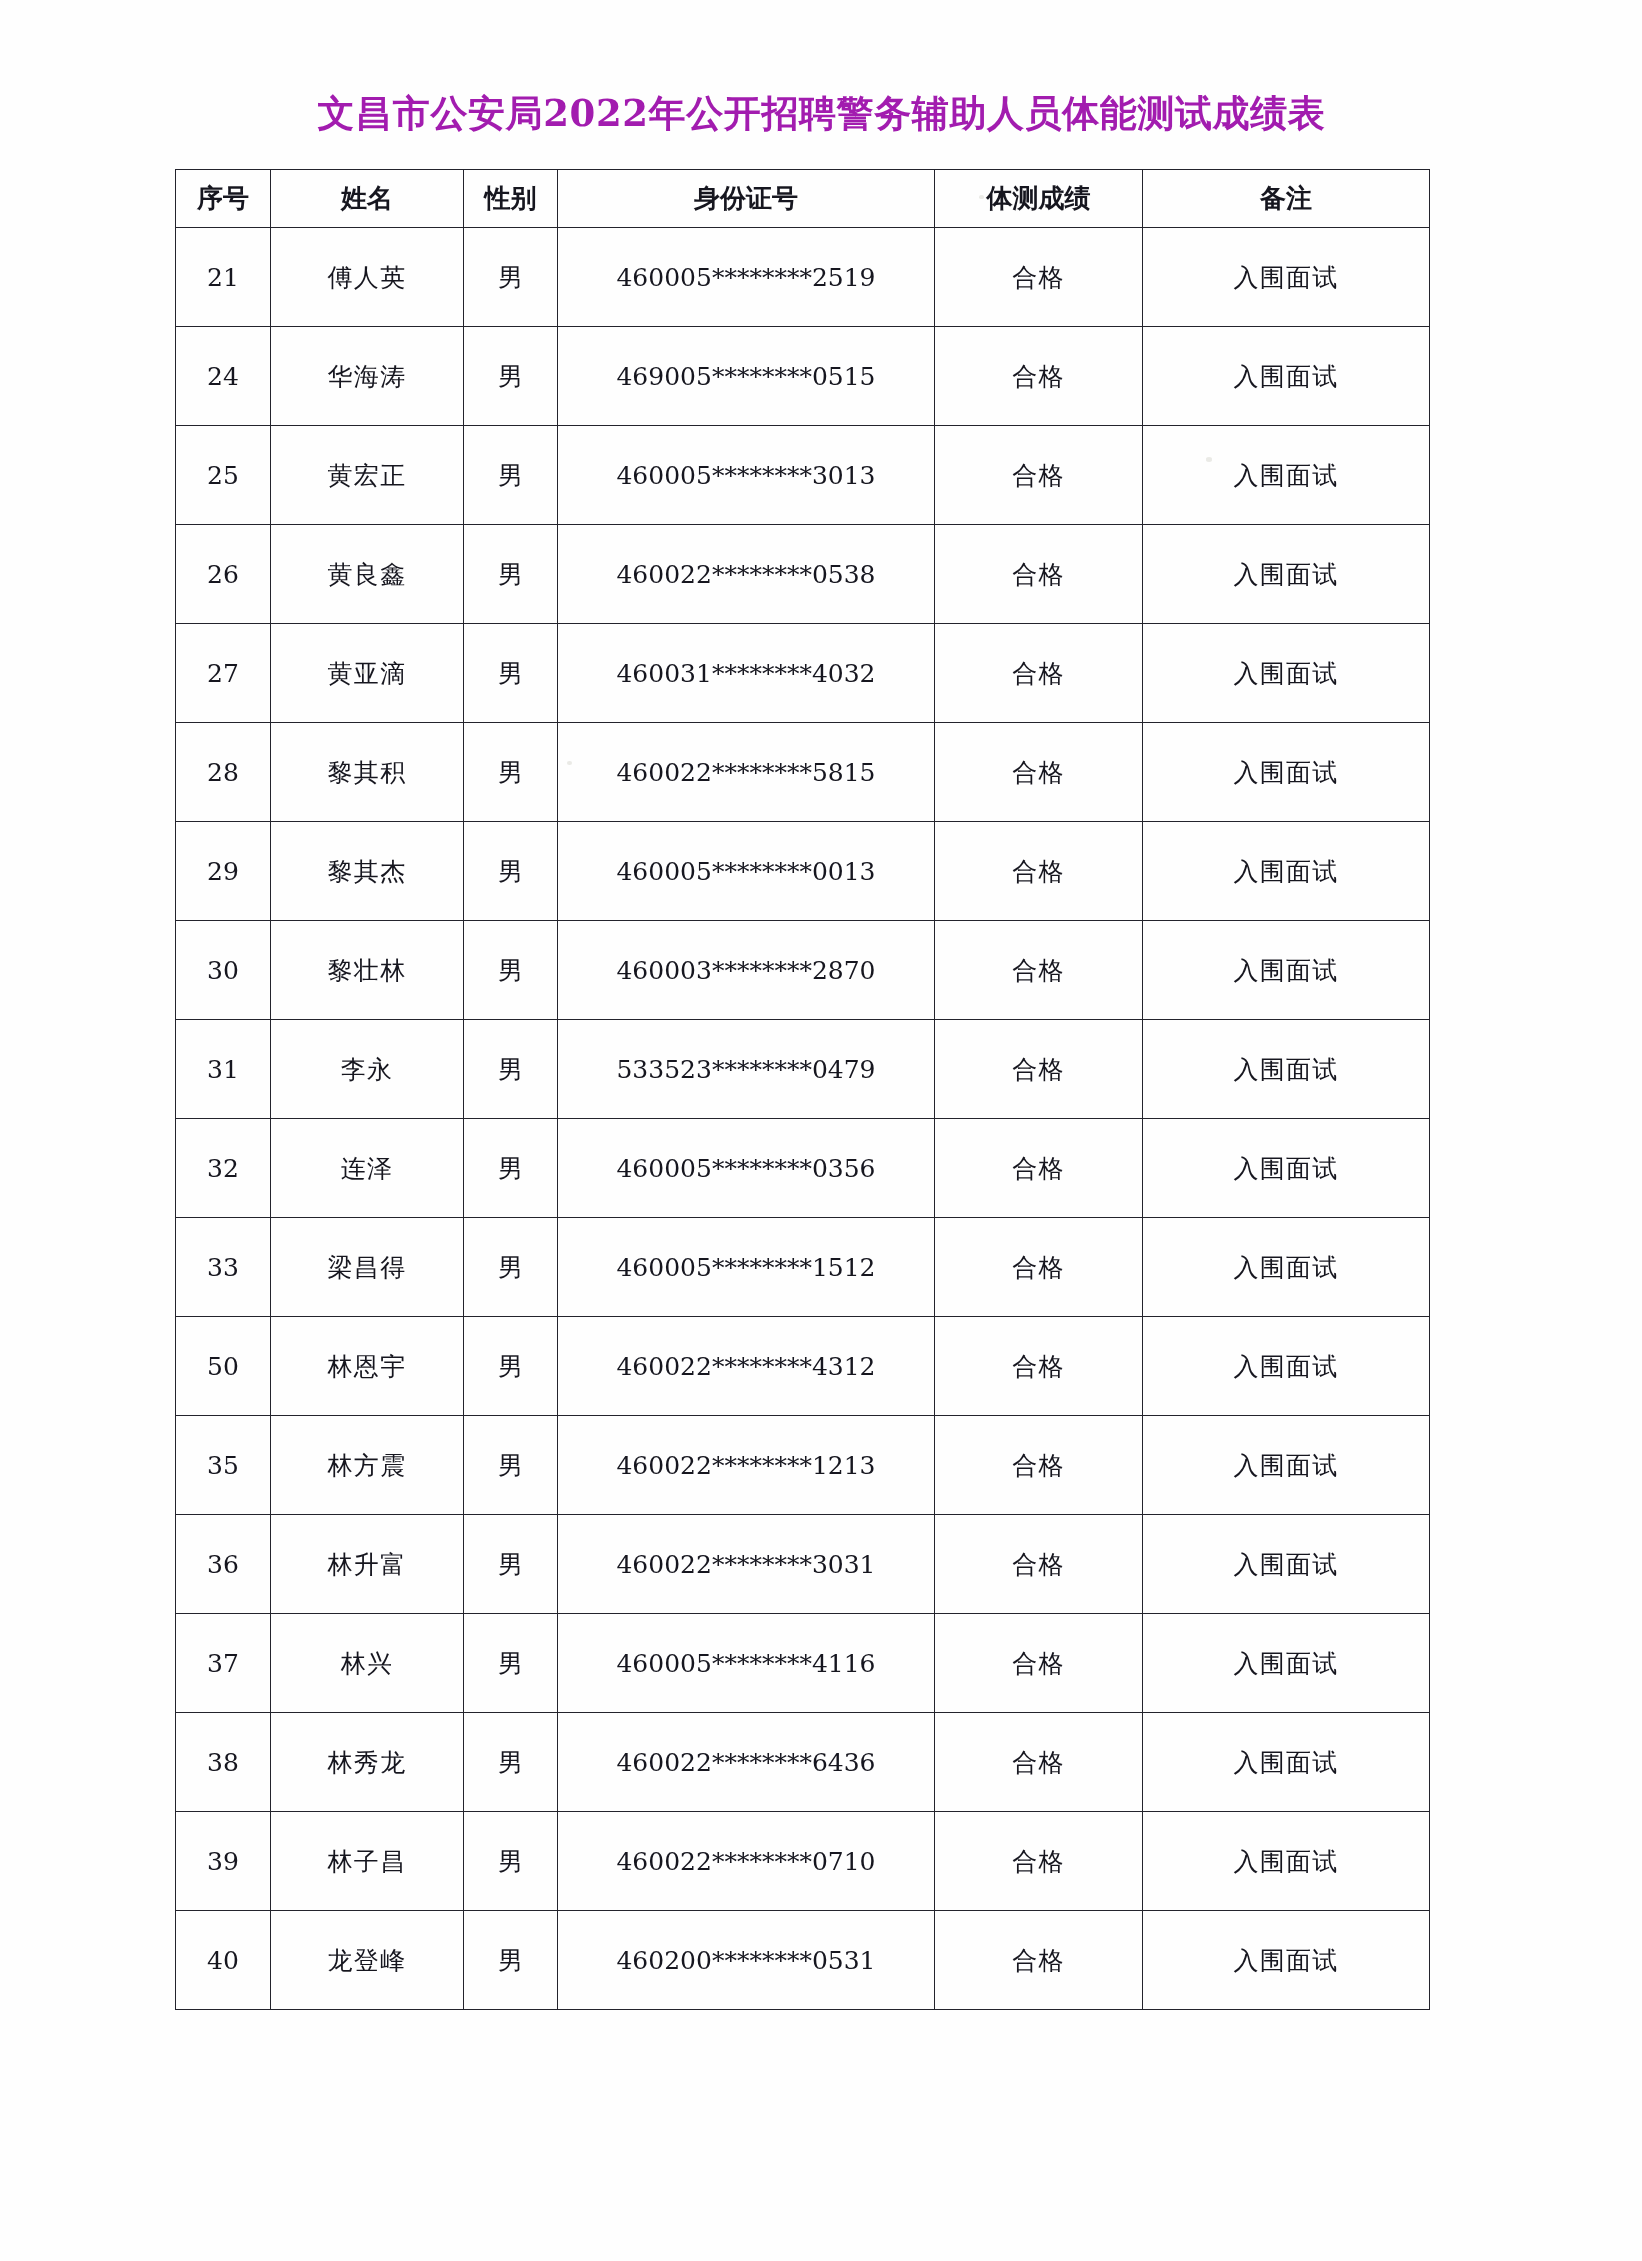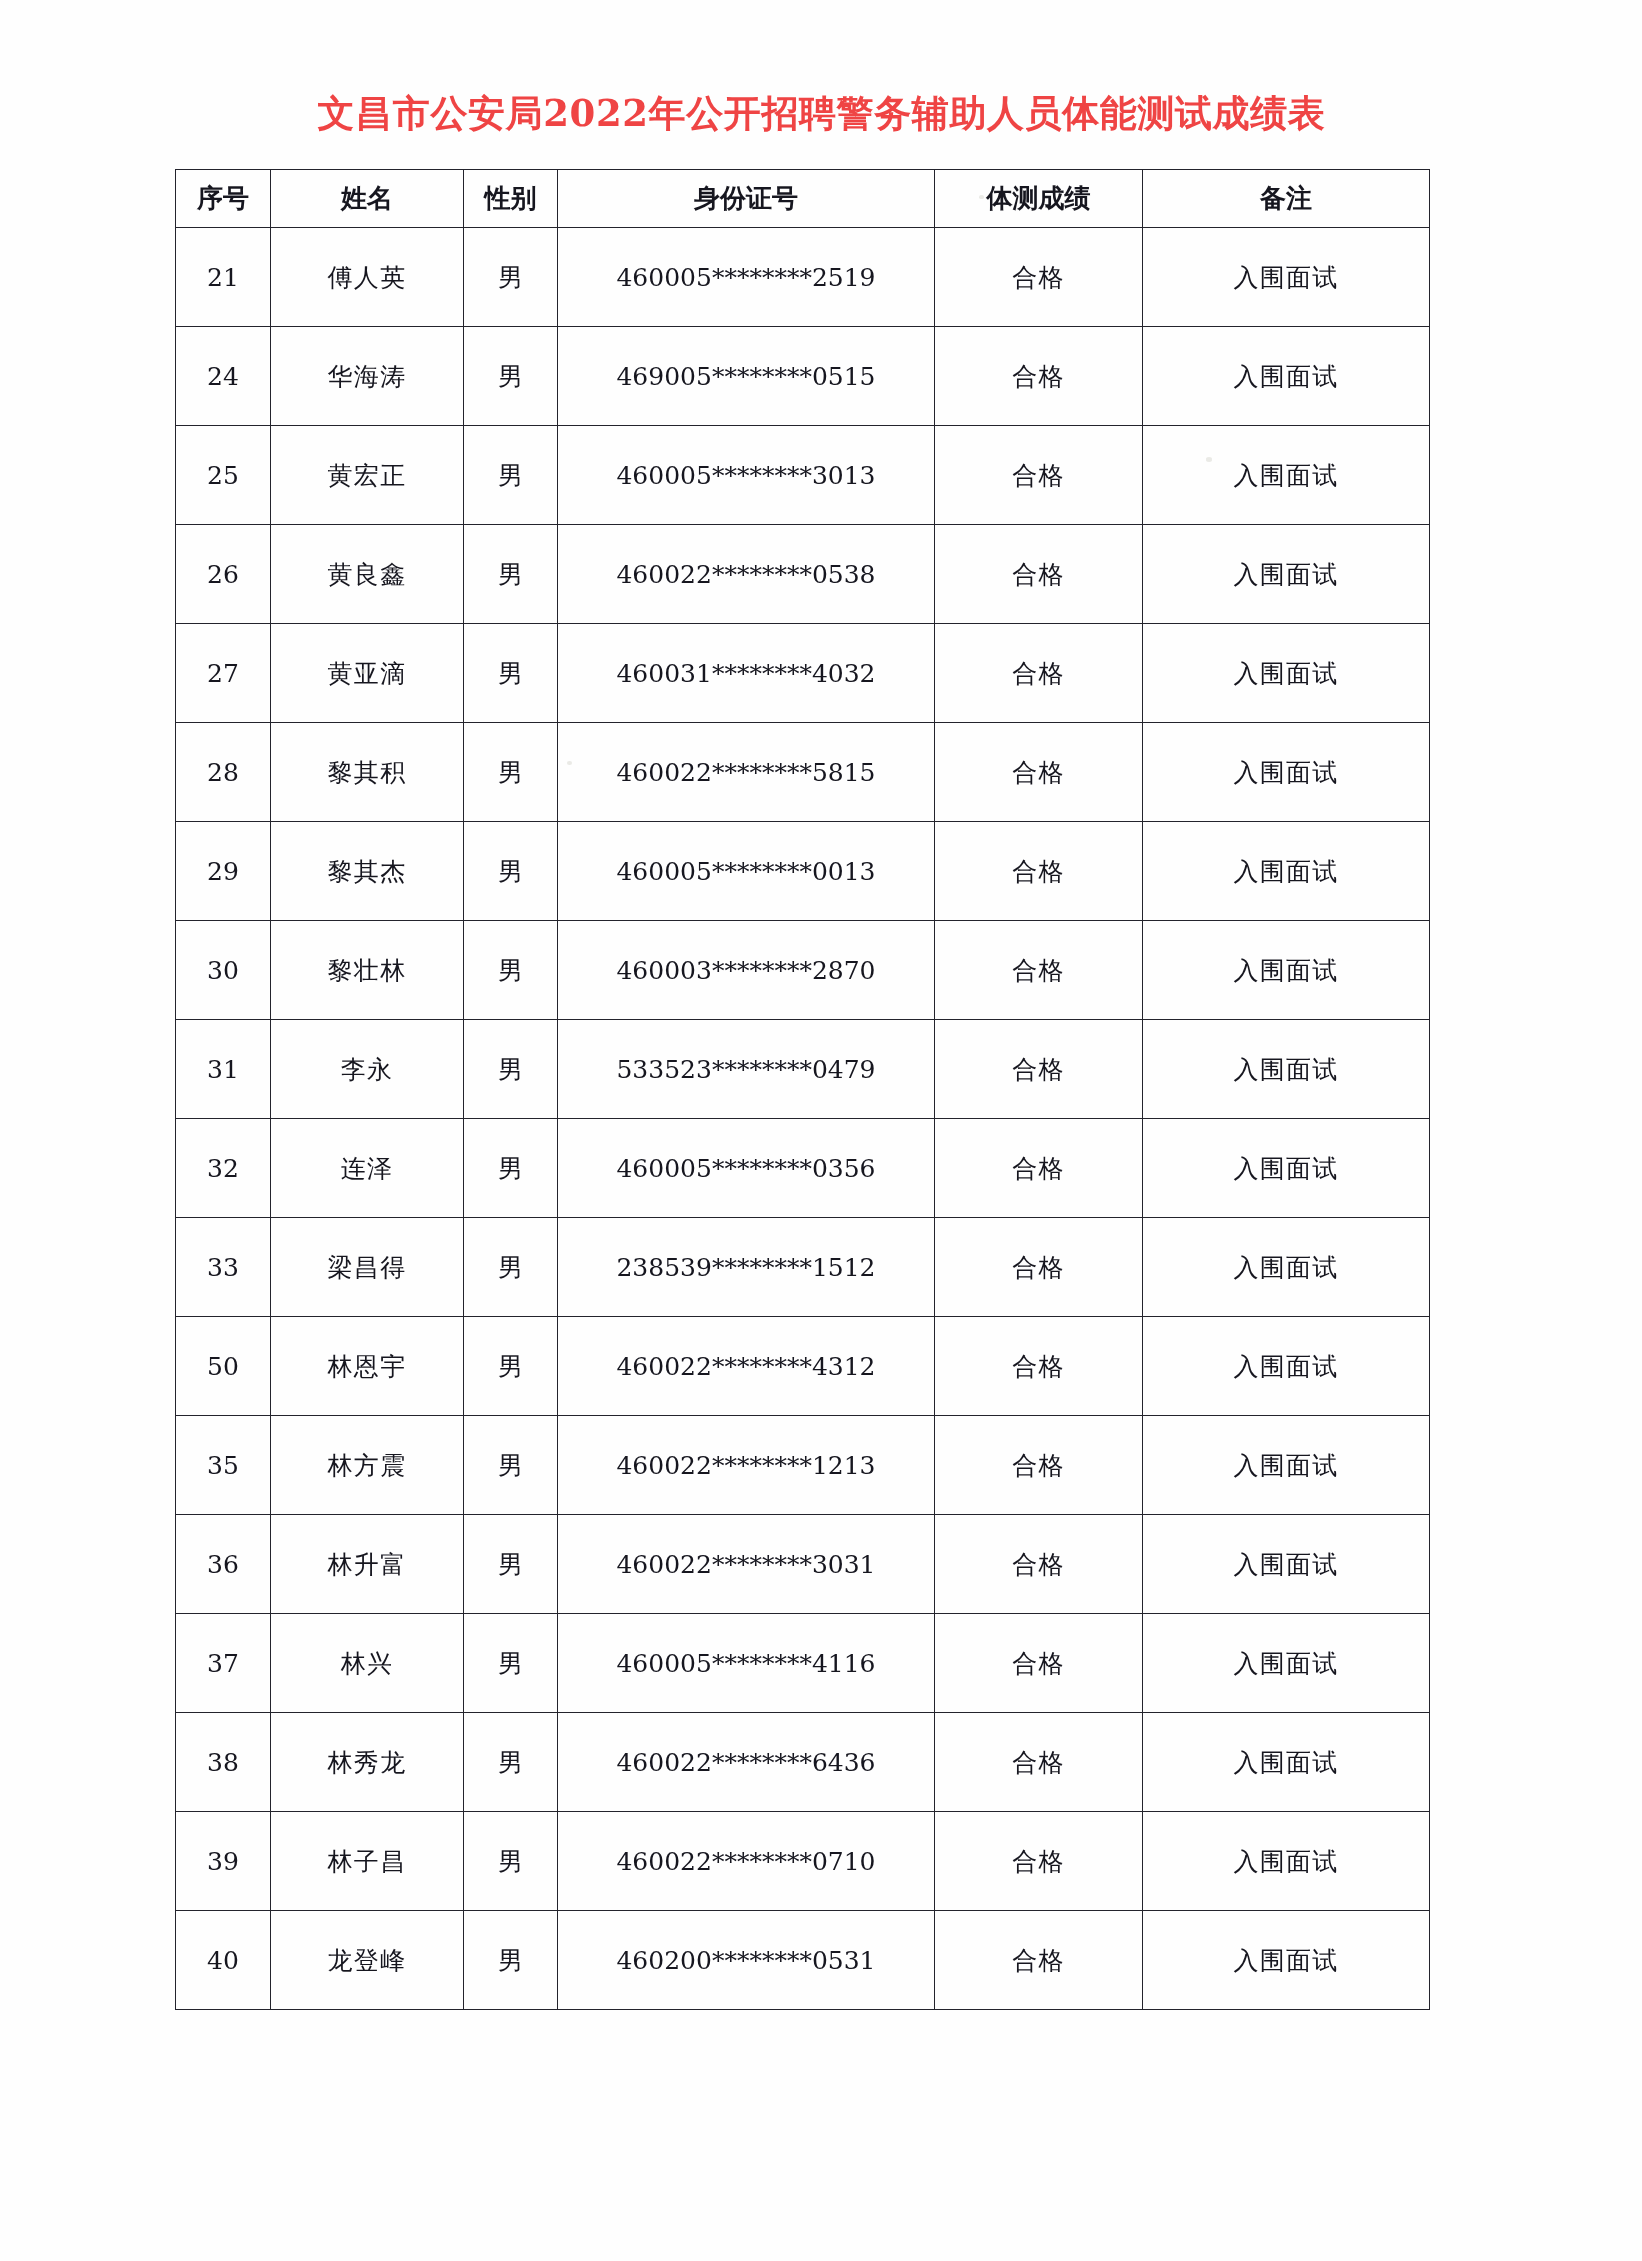--- a/index.html
+++ b/index.html
@@ -25,21 +25,21 @@
 
   .doc-title {
     position: absolute;
     top: 89px;
     left: 0;
     width: 1643px;
     text-align: center;
     font-size: 37px;
     font-weight: bold;
     letter-spacing: 0.6px;
-    color: #ef4444;
+    color: #a21caf;
     font-family: "DejaVu Serif", "Liberation Serif", serif;
   }
 
   .table-wrap {
     position: absolute;
     left: 175px;
     top: 169px;
     width: 1254px;
   }
 
@@ -201,21 +201,21 @@
             <td class="col-name">连泽</td>
             <td class="col-sex">男</td>
             <td class="col-id">460005********0356</td>
             <td class="col-score">合格</td>
             <td class="col-remark">入围面试</td>
           </tr>
           <tr>
             <td class="col-idx">33</td>
             <td class="col-name">梁昌得</td>
             <td class="col-sex">男</td>
-            <td class="col-id">238539********1512</td>
+            <td class="col-id">460005********1512</td>
             <td class="col-score">合格</td>
             <td class="col-remark">入围面试</td>
           </tr>
           <tr>
             <td class="col-idx">50</td>
             <td class="col-name">林恩宇</td>
             <td class="col-sex">男</td>
             <td class="col-id">460022********4312</td>
             <td class="col-score">合格</td>
             <td class="col-remark">入围面试</td>

